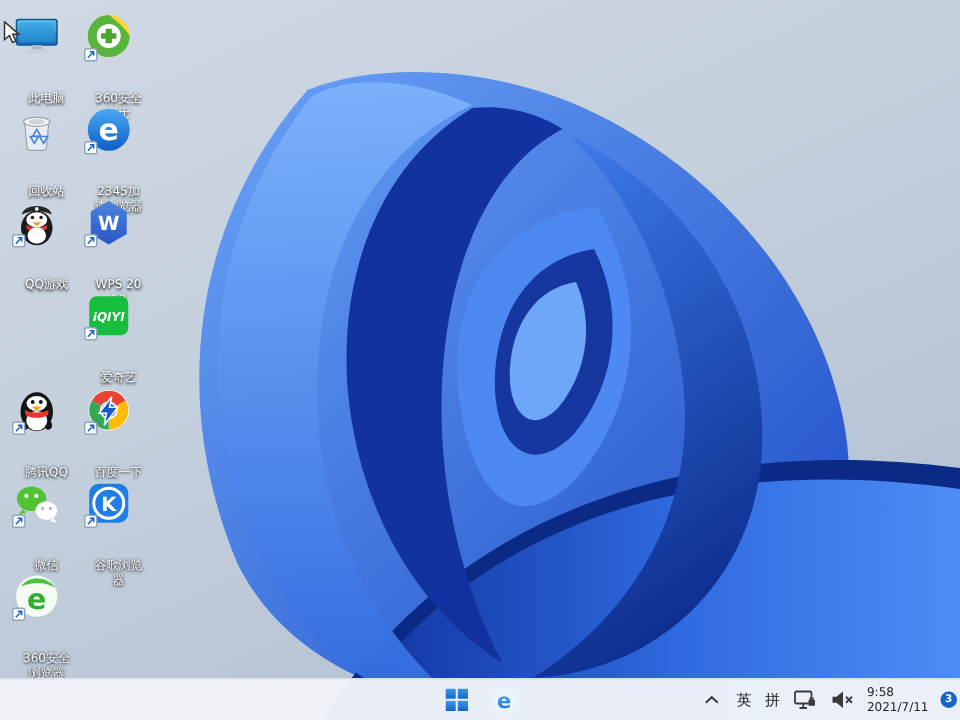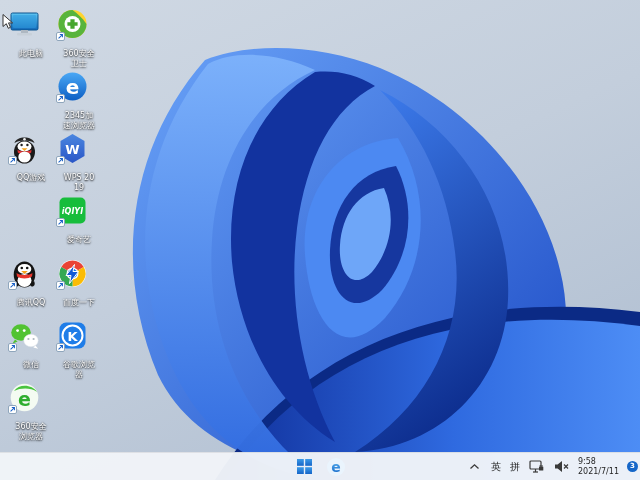--- a/index.html
+++ b/index.html
@@ -11,21 +11,21 @@
   #wallpaper{position:absolute;inset:0;z-index:0;}
 
   
   .icon-cell{position:absolute;width:46px;z-index:2;text-align:center;cursor:default;}
   .c1{left:1px}.c2{left:49px}
   .icon-art{position:relative;width:33px;height:33px;margin:0 auto;}
   .icon-art svg.app{width:33px;height:33px;display:block;}
   .shortcut-badge{position:absolute;left:0;bottom:0;width:9px;height:9px;background:#fff;
      border:1px solid #8fa6bc;border-radius:2px;box-sizing:border-box;}
   .shortcut-badge svg{width:7px;height:7px;display:block;}
-  .icon-label{margin-top:8px;font-size:8px;line-height:10px;color:#fff;
+  .icon-label{margin-top:20px;font-size:8px;line-height:10px;color:#fff;
      text-shadow:0 1px 2px rgba(0,0,0,.85),0 0 2px rgba(0,0,0,.6);
      word-break:break-all;padding-left:14px;}
 
   
   #taskbar{position:absolute;left:0;right:0;bottom:0;height:27px;z-index:5;
      background:rgba(241,244,248,.97);border-top:1px solid rgba(0,0,0,.07);
      display:flex;align-items:center;}
   #taskbar-center{position:absolute;left:50%;transform:translateX(-50%);
      display:flex;align-items:center;gap:8px;height:100%;}
   .tb-btn{width:24px;height:24px;display:flex;align-items:center;justify-content:center;
@@ -109,20 +109,33 @@
       </svg>
       <div class="shortcut-badge">
         <svg viewBox="0 0 9 9">
             <path d="M2 7 L7 2 M3.6 2 H7 V5.4" stroke="#1b62c8" stroke-width="1.3" fill="none"></path>
           </svg>
       </div>
     </div>
     <div class="icon-label">360安全卫士</div>
   </div>
 
+  <div class="icon-cell c1" style="top:70px">
+    <div class="icon-art">
+      <svg class="app" viewBox="0 0 33 33">
+        <path d="M8.5 11.5 L24.5 11.5 L23 28 C22.9 29.2 21.9 30.2 20.7 30.2 L12.3 30.2 C11.1 30.2 10.1 29.2 10 28 Z" fill="#e9edf1" stroke="#98a2ab" stroke-width=".8"></path>
+        <ellipse cx="16.5" cy="11.2" rx="8.8" ry="3" fill="#f5f8fa" stroke="#98a2ab" stroke-width=".8"></ellipse>
+        <ellipse cx="16.5" cy="11.2" rx="5.6" ry="1.8" fill="#ccd3d9"></ellipse>
+        <path d="M16.5 16.2 l2.7 4.6 h-5.4 z" fill="none" stroke="#4484d4" stroke-width="1.1"></path>
+        <path d="M12.2 25.6 l2.7 -4.6 l2.7 4.6 z" transform="rotate(180 14.9 23.3)" fill="none" stroke="#4484d4" stroke-width="1.1"></path>
+        <path d="M18.4 25.6 l2.7 -4.6 l2.7 4.6 z" transform="rotate(180 21.1 23.3)" fill="none" stroke="#4484d4" stroke-width="1.1"></path>
+      </svg>
+    </div>
+    <div class="icon-label">回收站</div>
+  </div>
 
   <div class="icon-cell c2" style="top:70px">
     <div class="icon-art">
       <svg class="app" viewBox="0 0 33 33">
         <defs>
             <linearGradient id="bg2345" x1="0" y1="0" x2="0" y2="1">
           <stop offset="0" stop-color="#4aa8f5"></stop>
               <stop offset="1" stop-color="#0d5fc4"></stop>
             </linearGradient>
           </defs>

